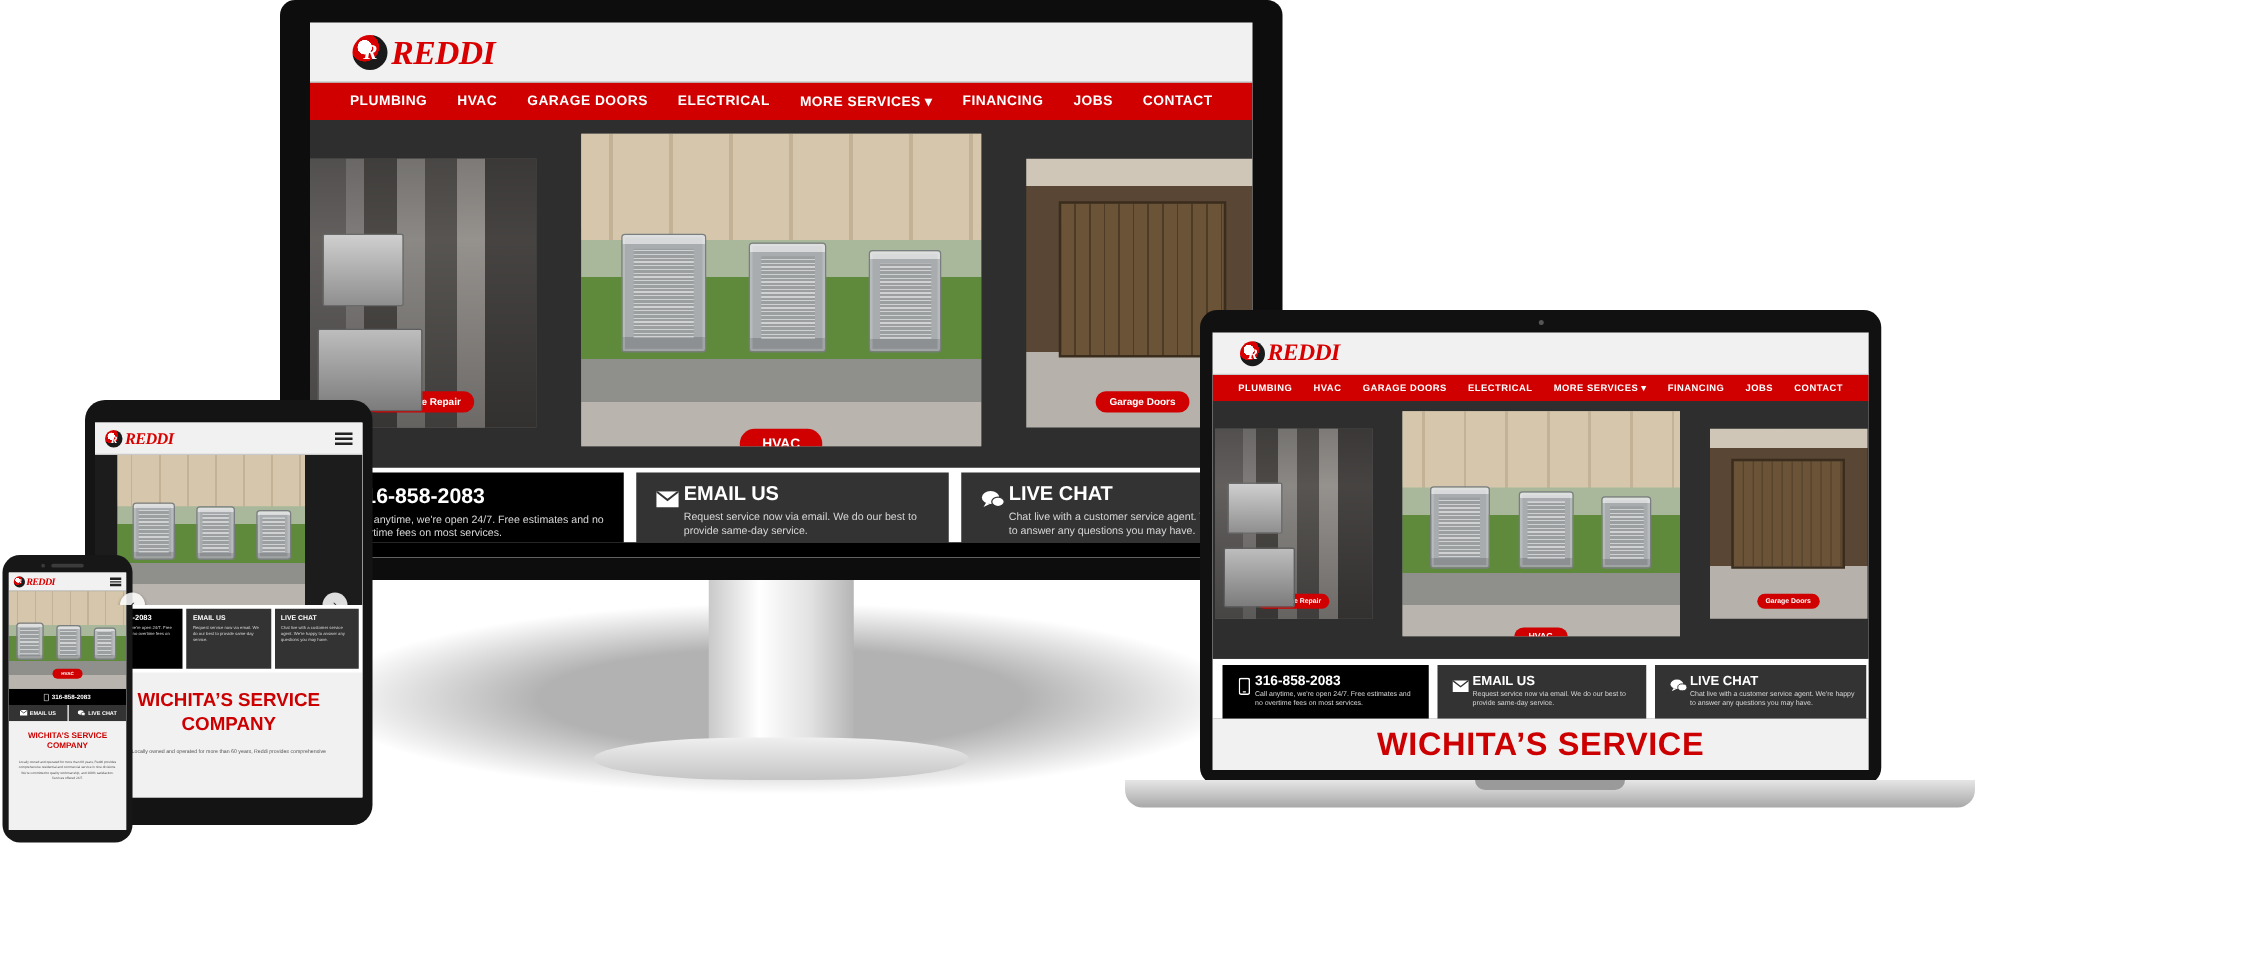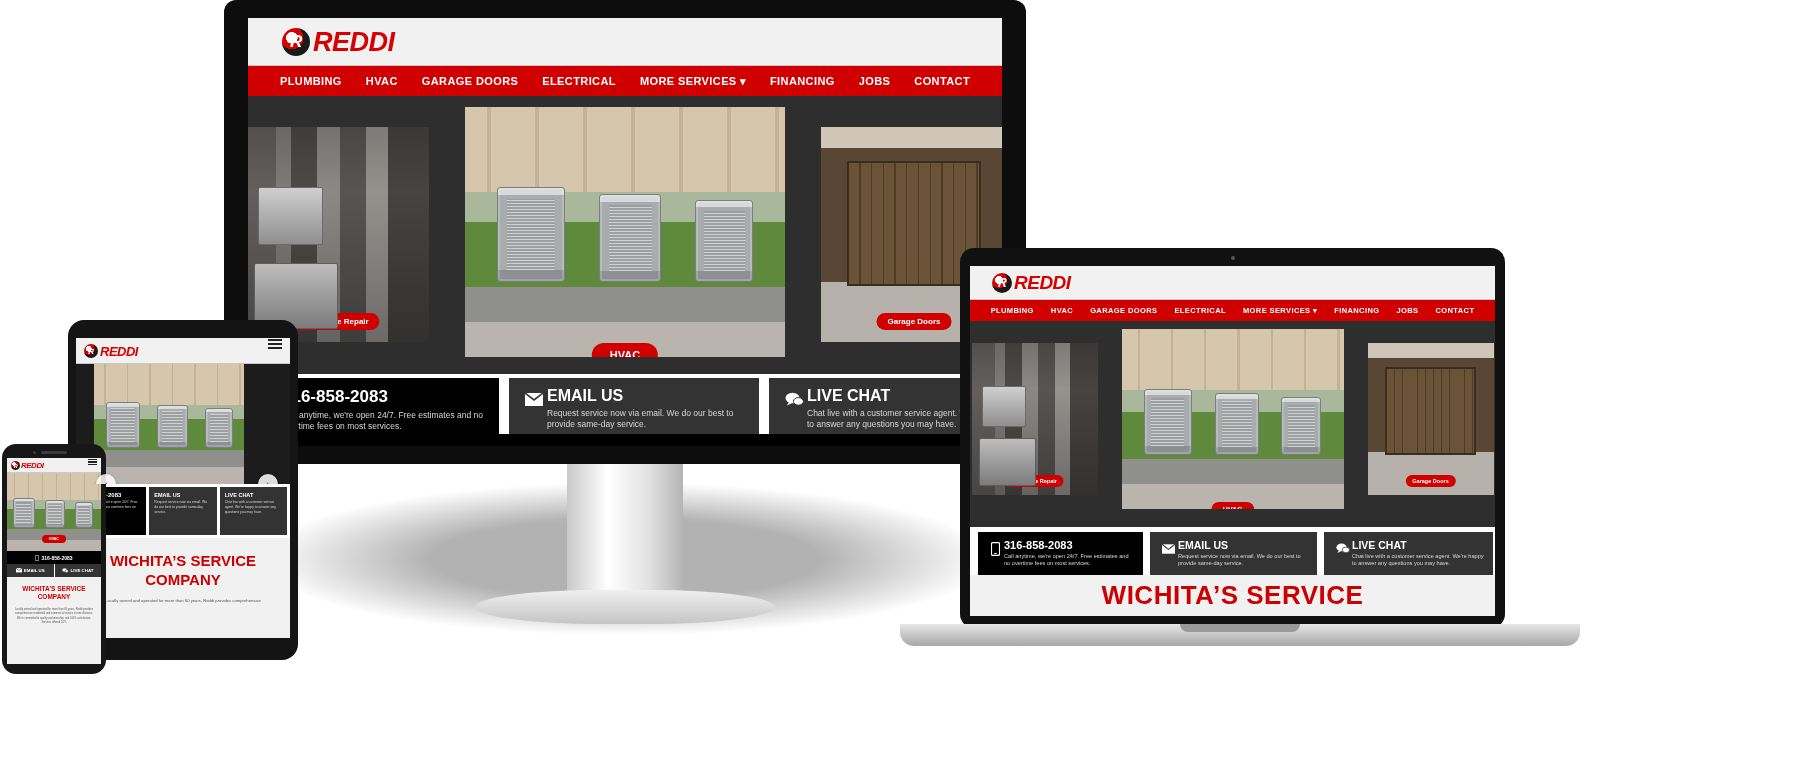--- a/index.html
+++ b/index.html
@@ -6,21 +6,21 @@
   html, body {
     width: 1800px; height: 776px;
     background: #ffffff;
     font-family: "Liberation Sans", sans-serif;
     overflow: hidden;
   }
   #stage { position: relative; width: 1800px; height: 776px; background: #fff; }
 
   
   .site { position: absolute; inset: 0; background: #2e2e2e; overflow: hidden; display: flex; flex-direction: column; }
-  .logobar { background: #f1f1f1; display: flex; flex: 0 0 auto; position: relative; }
+  .logobar { background: #f1f1f1; display: flex; align-items: center; flex: 0 0 auto; position: relative; font-family: Liberation Serif, serif; }
   .logobar::after { content:""; position:absolute; left:0; right:0; bottom:0; height:1px; background:#c9c9c9; }
   .logo { display: flex; align-items: center; font-weight: bold; font-style: italic; color: #d80000; letter-spacing: -0.5px; }
   .logo .mark {
     display:inline-block; border-radius: 50%;
     background: radial-gradient(circle at 35% 35%, #fff 0 22%, #d80000 23% 44%, #1a1a1a 45% 100%);
     position: relative; flex: 0 0 auto;
   }
   .logo .mark::after{
     content:"R"; position:absolute; inset:0; display:flex; align-items:center; justify-content:center;
     color:#fff; font-style:italic; font-weight:bold;

